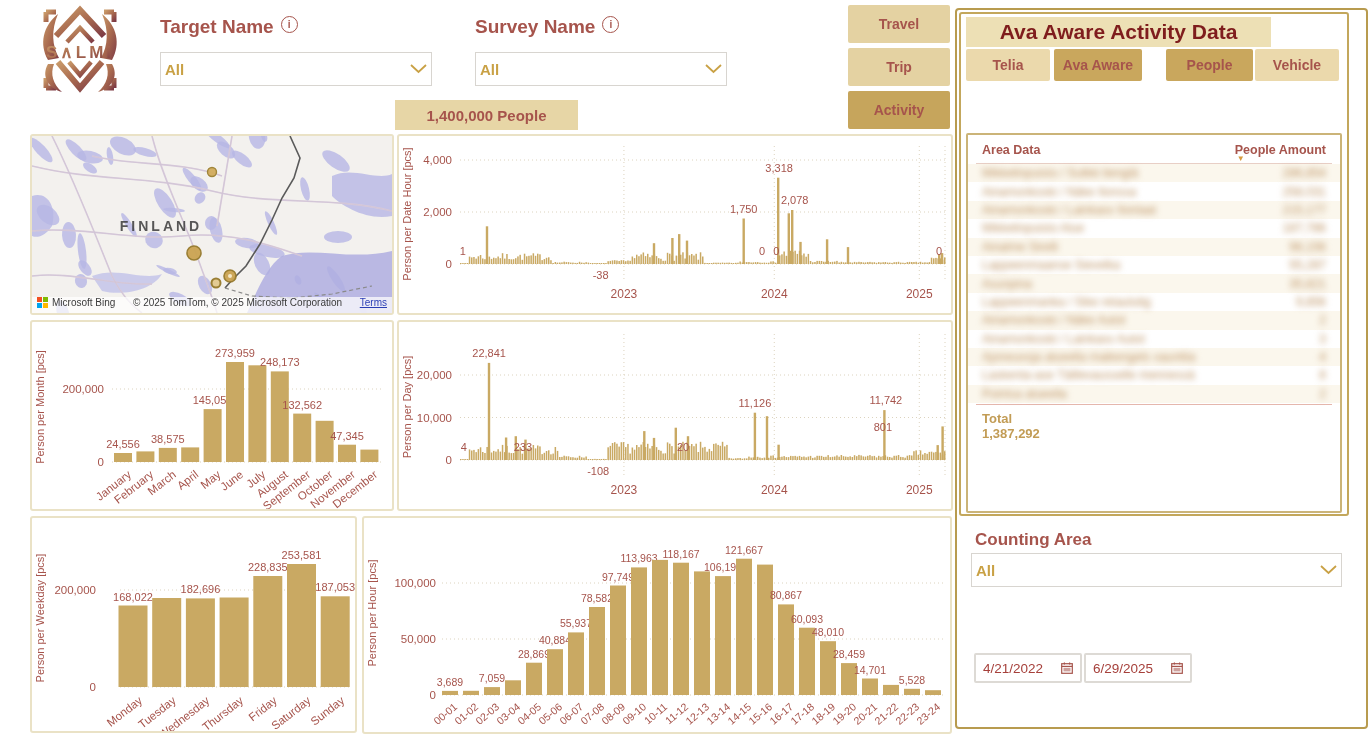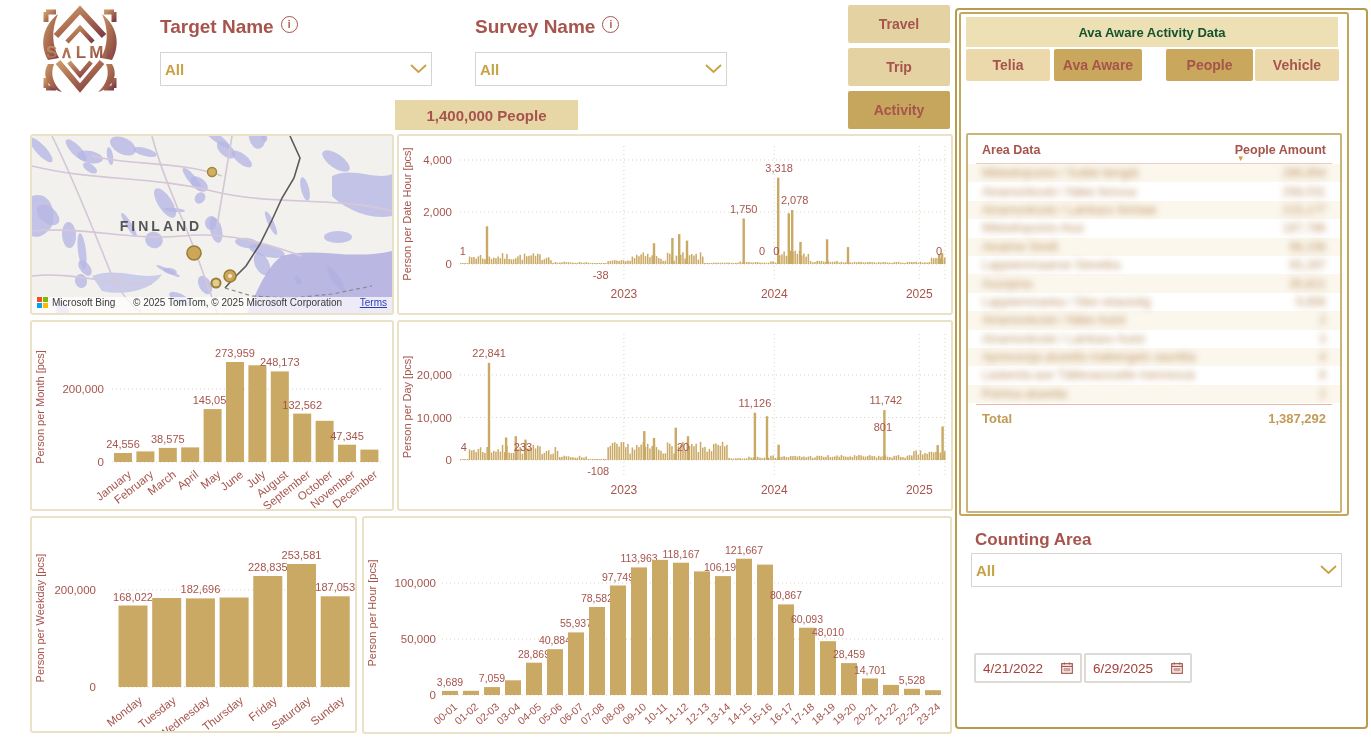--- a/index.html
+++ b/index.html
@@ -14,34 +14,34 @@
             align-items:center;padding:0 4px;color:#C9A145;font-weight:bold;font-size:15px;cursor:pointer;}
   .dropdown .chev{margin-left:auto;}
   .badge{position:absolute;background:#E7D6A6;color:#A6544C;font-weight:bold;font-size:15px;
          display:flex;align-items:center;justify-content:center;}
   .navcol{position:absolute;left:848px;top:5px;width:102px;display:flex;flex-direction:column;gap:5px;}
   .navbtn{height:38px;border-radius:2px;background:#E4D2A2;color:#A6544C;font-weight:bold;font-size:14px;
           display:flex;align-items:center;justify-content:center;cursor:pointer;border:none;font-family:inherit;}
   .navbtn.sel{background:#C6A55C;}
   .rpanel{position:absolute;left:955px;top:8px;width:409px;height:717px;border:2px solid #B89B4F;border-radius:4px;background:#fff;}
   .subpanel{position:absolute;left:2px;top:2px;width:386px;height:500px;border:2px solid #C3A75C;border-radius:3px;background:#fff;}
-  .rtitle{position:absolute;left:5px;top:3px;width:372px;height:30px;background:#EDE0B5;color:#14532d;
-          font-weight:bold;font-size:13px;display:flex;align-items:center;justify-content:center;}
+  .rtitle{position:absolute;left:5px;top:3px;width:305px;height:30px;background:#EDE0B5;color:#7f1d1d;
+          font-weight:bold;font-size:21px;display:flex;align-items:center;justify-content:center;}
   .fbtn{position:absolute;top:35px;height:32px;border-radius:2px;background:#EBD9AC;color:#A6544C;font-weight:bold;
         font-size:14px;display:flex;align-items:center;justify-content:center;cursor:pointer;text-align:right;}
   .fbtn.sel{background:#C9A75D;}
   .tablebox{position:absolute;left:5px;top:119px;width:372px;height:376px;border:2px solid #CBB478;border-radius:2px;background:#fff;overflow:hidden;}
   .thead{display:flex;justify-content:space-between;padding:8px 14px 2px 14px;color:#A6544C;font-weight:bold;font-size:12.5px;}
   .thead-underline{border-bottom:1px solid #E8CFC6;margin:0 8px;}
   .sort-caret{color:#D79B3F;font-size:8px;margin-left:2px;display:block;line-height:4px;}
   .trow{display:flex;justify-content:space-between;height:18.4px;align-items:center;padding:0 14px;font-size:12px;}
   .trow:nth-child(odd){background:#FBF7ED;}
   .redact{filter:blur(3px);color:#BE9464;white-space:nowrap;overflow:hidden;}
   .tdivider{border-top:1.5px solid #E5B7AD;margin:1px 8px 0 8px;}
-  .totalrow{display:flex;justify-content:space-between;padding:6px 14px;color:#C29C55;font-size:13px;font-weight:bold;}
+  .totalrow{display:flex;justify-content:space-between;padding:6px 14px;color:#C29C55;font-size:13px;font-weight:bold;flex-direction:column;}
   .ctitle{position:absolute;color:#A6544C;font-weight:bold;font-size:17px;}
   .datebox{position:absolute;height:26px;border:2px solid #DDDAD5;border-radius:2px;background:#fff;display:flex;
            align-items:center;justify-content:space-between;padding:0 7px;color:#A6403B;font-size:13.5px;width:90px;cursor:pointer;}
   .mapattr{position:absolute;left:0;right:0;bottom:0;height:16px;background:rgba(255,255,255,.72);
            display:flex;align-items:flex-start;font-size:10px;color:#3a3a3a;padding:0 5px;gap:4px;}
   .mapattr .mid{flex:1;text-align:center;}
   .terms{color:#2B3EB5;text-decoration:underline;cursor:pointer;}
   svg text{font-family:"Liberation Sans",sans-serif;}
 </style>
 </head>

